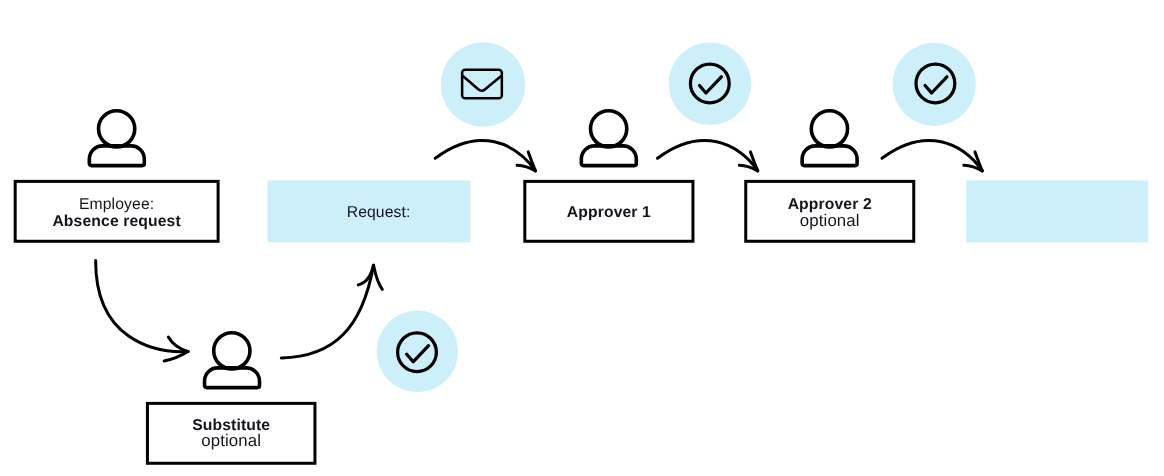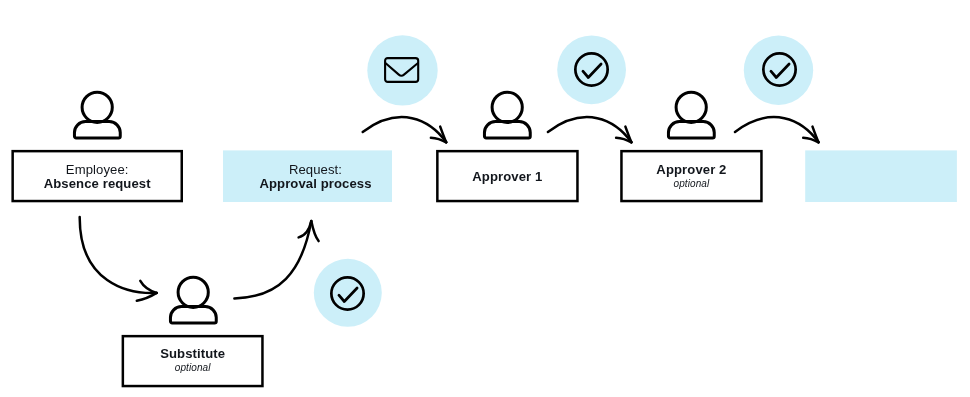--- a/index.html
+++ b/index.html
@@ -10,21 +10,21 @@
   #stage{position:relative;width:854px;height:397px;background:#ffffff;}
 
   .node{position:absolute;box-sizing:border-box;display:flex;
         align-items:center;justify-content:center;text-align:center;color:#12161c;}
   .node .lines{line-height:13.5px;width:100%;position:relative;top:0.7px;}
   .boxed{background:transparent;}
   .filled{background:transparent;padding-left:16px;}
 
   .t-reg {font-weight:400;font-size:13.1px;letter-spacing:0.1px;}
   .t-bold{font-weight:700;font-size:13.1px;letter-spacing:0.1px;}
-  .t-ital{font-weight:400;font-style:italic;font-size:10px;letter-spacing:0.1px;}
+  .t-ital{font-weight:400;font-size:14px;letter-spacing:0.1px;}
 
   svg.layer{position:absolute;left:0;top:0;width:970px;height:397px;overflow:visible;pointer-events:none;}
   .ic{position:absolute;overflow:visible;}
 </style>
 </head>
 <body>
 
 <div id="stage">
 
   <svg class="layer" viewBox="0 0 970 397" xmlns="http://www.w3.org/2000/svg">
@@ -136,21 +136,20 @@
   <div class="node boxed" style="left:11.4px;top:149.9px;width:171.6px;height:52.4px;">
     <div class="lines">
       <div class="t-reg">Employee:</div>
       <div class="t-bold">Absence request</div>
     </div>
   </div>
 
   <div class="node filled" style="left:223.0px;top:150.4px;width:169.0px;height:51.6px;">
     <div class="lines">
       <div class="t-reg">Request:</div>
-      <div class="t-bold">Approval process</div>
     </div>
   </div>
 
   <div class="node boxed" style="left:436.1px;top:149.9px;width:142.6px;height:52.4px;">
     <div class="lines">
       <div class="t-bold">Approver 1</div>
     </div>
   </div>
 
   <div class="node boxed" style="left:620.2px;top:149.9px;width:142.5px;height:52.4px;text-align:center;">

